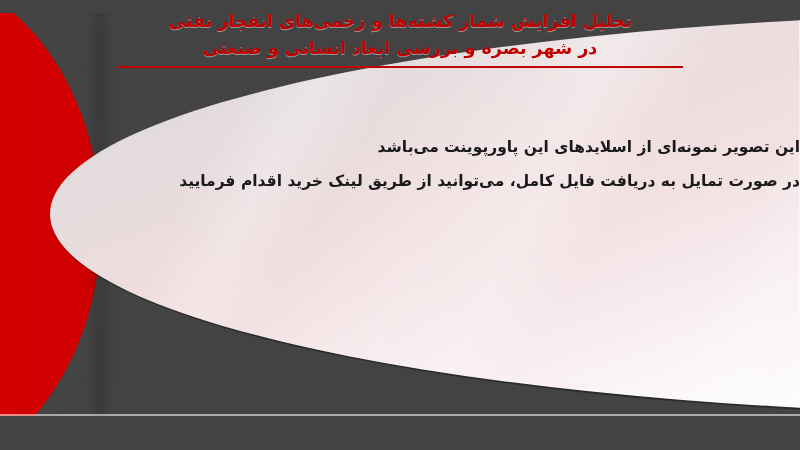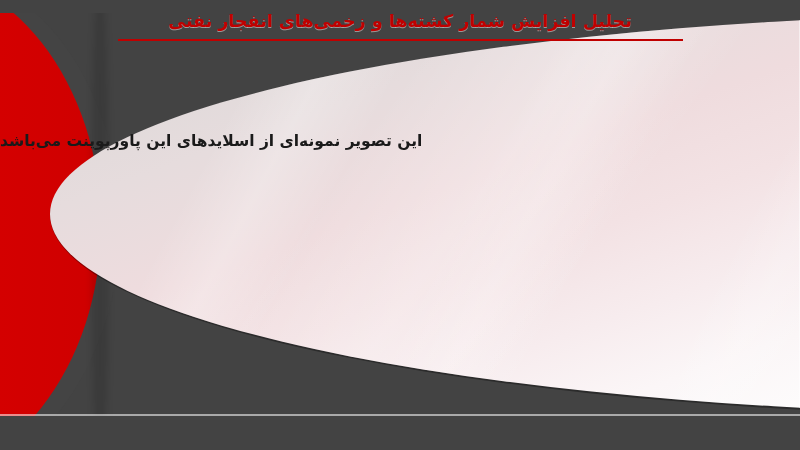--- a/index.html
+++ b/index.html
@@ -135,26 +135,27 @@
   }
   .title-rule {
     margin: 4px auto 0 auto;
     width: 565px;
     height: 0;
     border-top: 2px solid #c00000;
   }
 
   .body-block {
     position: absolute;
-    top: 124px;
+    top: 130px;
     left: 0;
     right: 0;
-    text-align: left;
+    text-align: right;
     z-index: 6;
     direction: rtl;
+    padding-left: 48px;
   }
   .body-line {
     color: #1a1a1a;
     font-size: 15.5px;
     font-weight: bold;
     line-height: 34px;
     white-space: nowrap;
   }
 
   
@@ -194,24 +195,26 @@
   <div class="ring-shape"></div>
   <div class="red-ellipse"></div>
 
   <div class="panel-shadow"></div>
   <div class="content-panel">
     <div class="sheen"></div>
   </div>
 
   <div class="title-block">
     <div class="title-line">تحلیل افزایش شمار کشته‌ها و زخمی‌های انفجار نفتی</div>
+    <div class="title-line">در شهر بصره و بررسی ابعاد انسانی و صنعتی</div>
     <div class="title-rule"></div>
   </div>
 
   <div class="body-block">
     <div class="body-line">این تصویر نمونه‌ای از اسلایدهای این پاورپوینت می‌باشد</div>
+    <div class="body-line">در صورت تمایل به دریافت فایل کامل، می‌توانید از طریق لینک خرید اقدام فرمایید</div>
   </div>
 
   <div class="top-band"></div>
   <div class="bottom-highlight"></div>
   <div class="bottom-band"></div>
 
 </div>
 
 </body></html>

